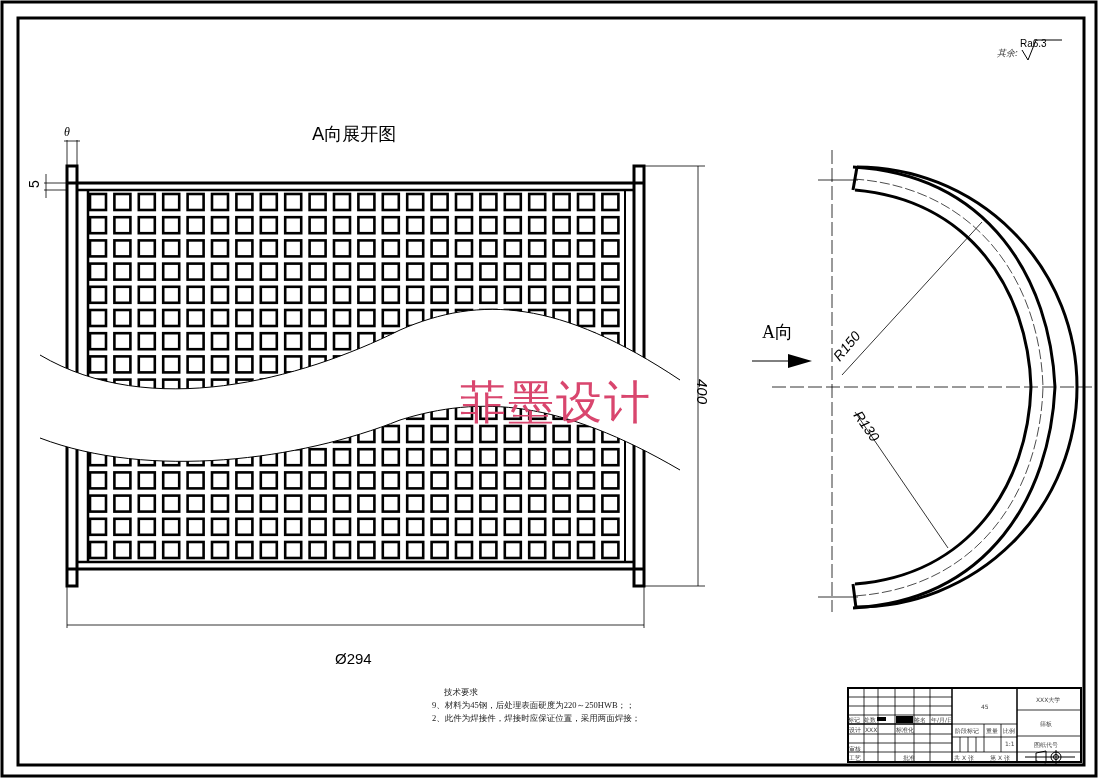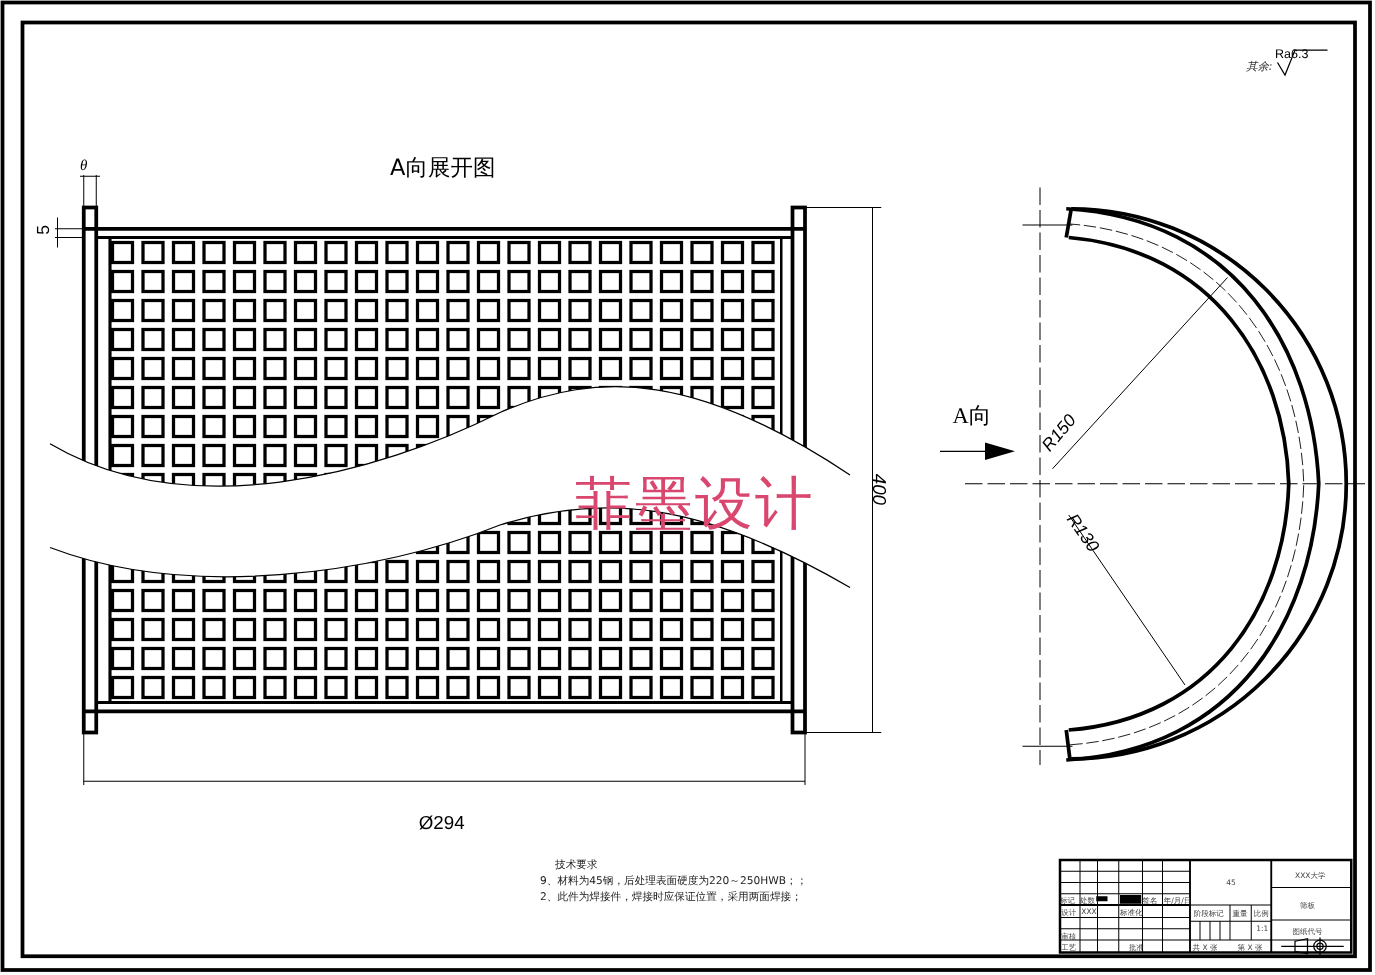--- a/index.html
+++ b/index.html
@@ -20,21 +20,21 @@
   .dim-294 { left: 335px; top: 606px; font-size: 15px; 
              font-family: "Liberation Sans", sans-serif; margin-top: 44px; }
   .dir-label { left: 762px; top: 320px; font-size: 18px;
                font-family: "Liberation Serif", serif; }
   .r150 { left: 830px; top: 338px; font-size: 14px; font-style: italic;
           transform: rotate(-50deg); font-family: "Liberation Sans", sans-serif; }
   .r130 { left: 850px; top: 418px; font-size: 14px; font-style: italic;
           transform: rotate(55deg); font-family: "Liberation Sans", sans-serif; }
   .watermark { left: 460px; top: 372px; font-size: 46px; color: #d9466e; letter-spacing: 2px;
                font-family: "DejaVu Serif", serif; }
-  .notes { left: 432px; top: 686px; font-size: 8.5px; line-height: 13px; color: #222; }
+  .notes { left: 432px; top: 686px; font-size: 8.5px; line-height: 13px; color: #222; font-family: Liberation Serif, serif; }
   .notes .notes-title { padding-left: 12px; }
   .tb-cell { position: absolute; font-size: 6px; color: #444; white-space: nowrap; }
 </style>
 </head>
 <body>
 
 <svg id="sheet" width="1100" height="780" viewBox="0 0 1100 780" xmlns="http://www.w3.org/2000/svg">
 
   <rect x="2" y="2" width="1094" height="774" fill="none" stroke="#000" stroke-width="3"></rect>
   <rect x="18" y="18" width="1066" height="747" fill="none" stroke="#000" stroke-width="3"></rect>

